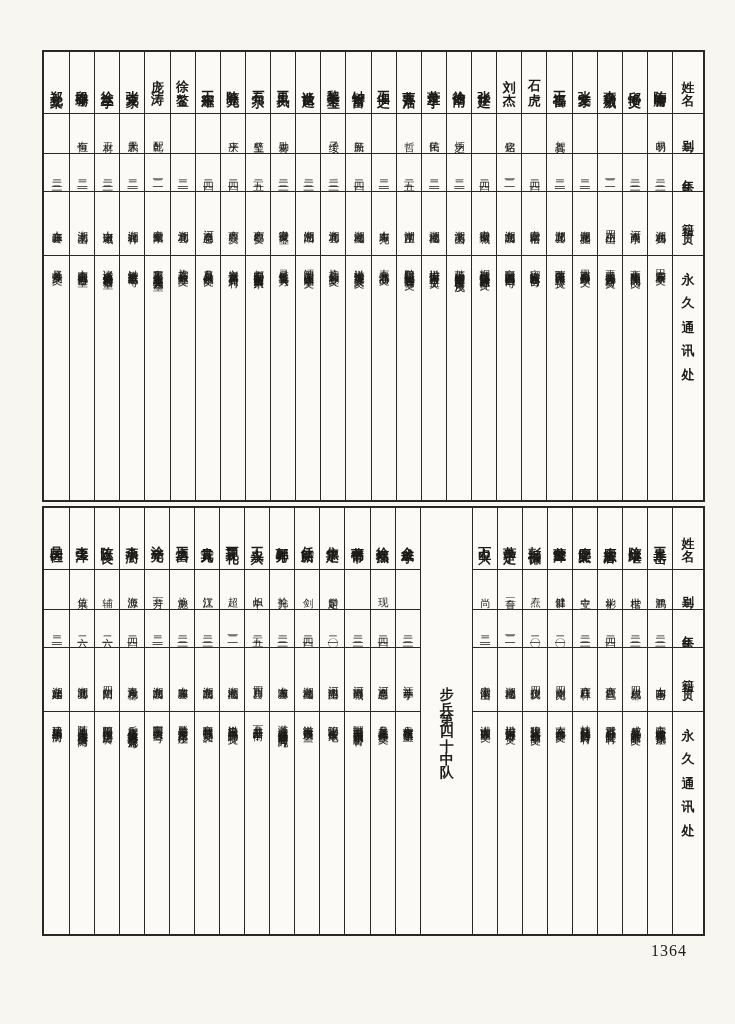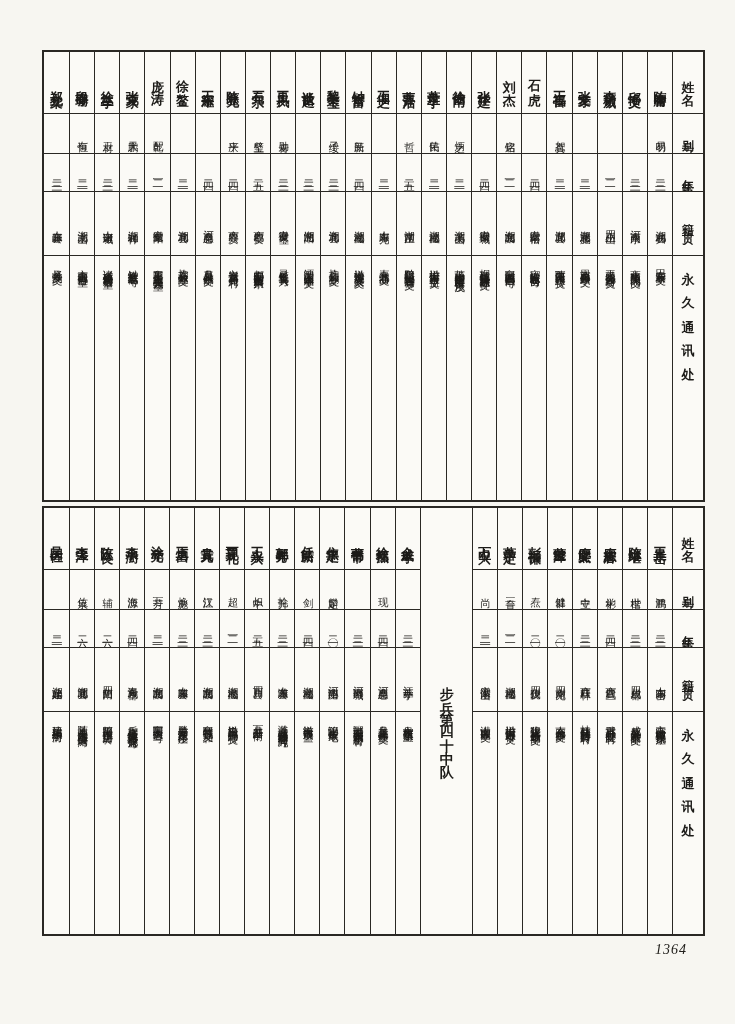--- a/index.html
+++ b/index.html
@@ -71,24 +71,23 @@
   .header-col .c-address .vtext{font-size:13px;letter-spacing:24px;}
   .label-col .vtext{
     font-size:14px;
     font-weight:700;
     letter-spacing:13px;
   }
   .page-number{
     position:absolute;
     right:48px;
     top:942px;
-    font-size:14px;
+    font-size:16px;
     letter-spacing:1px;
     color:#22201c;
-    font-style:italic;
   }
 </style>
 </head>
 <body>
 
 <div class="page">
 
   <div class="vtable t-top" id="table-top">
     <div class="col header-col">
       <div class="cell c-name">

